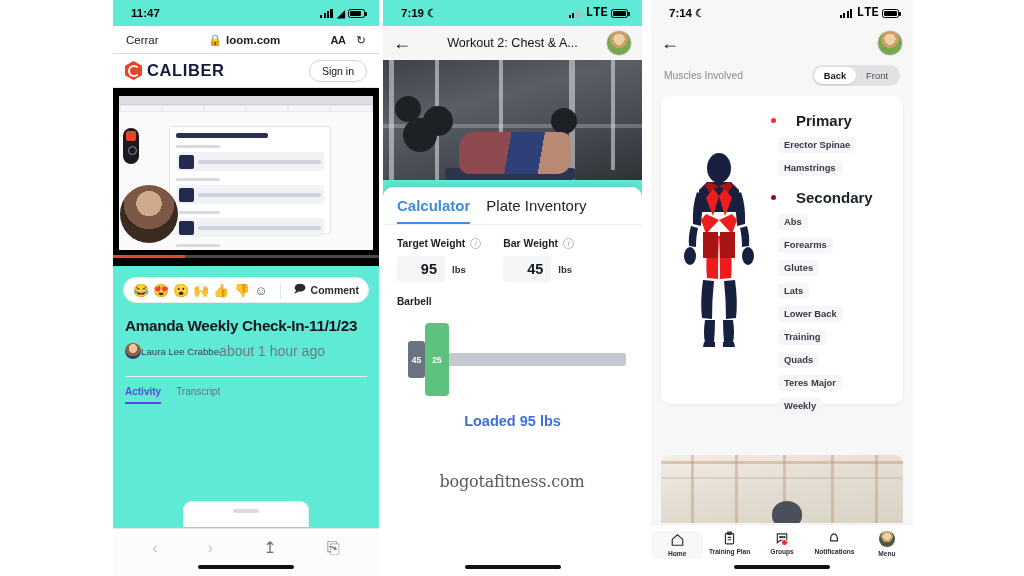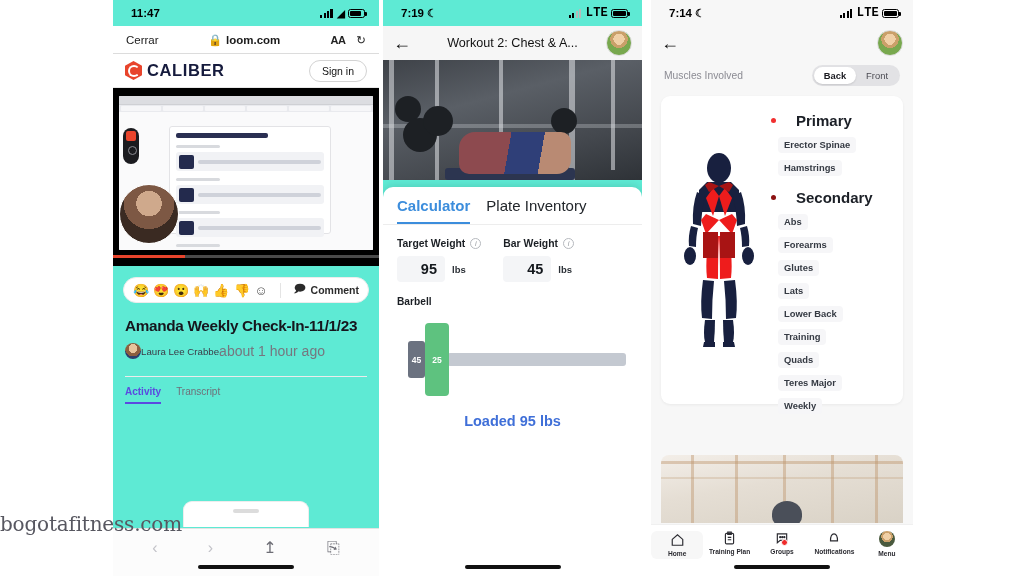--- a/index.html
+++ b/index.html
@@ -127,23 +127,23 @@
     position:absolute; left:0; right:0; bottom:0; height:48px; background:#fcfcfc;
     border-top:1px solid #e3e3e3; display:flex; align-items:center; justify-content:space-around;
     padding: 0 14px 10px;
   }
   .sf-ico { font-size:16px; color:#6d6d75; }
   .sf-ico.dim { color:#c3c3c9; }
   .homebar { position:absolute; left:50%; transform:translateX(-50%); bottom:7px; width:96px; height:4px; background:#111; border-radius:3px; }
 
   
   .watermark {
-    position:absolute; left:0; right:0; top:472px; 
-    font-family:"DejaVu Serif", serif; font-size:20px; color:#575760; letter-spacing:-0.2px;
-    z-index: 40; pointer-events:none;margin-top:40px;
+    position:absolute; left:0; right:0; top:472px; text-align:center;
+    font-family:"DejaVu Serif", serif; font-size:16px; color:#575760; letter-spacing:-0.2px;
+    z-index: 40; pointer-events:none;
   }
 
   
   .p2-head {
     height:34px; background:#f6f6f6; display:flex; align-items:center; padding:0 10px; position:relative;
   }
   .back-arrow { font-size:18px; color:#111; line-height:1; }
   .p2-title {
     position:absolute; left:0; right:0; text-align:center; font-size:12.6px; font-weight:normal; color:#111;
     pointer-events:none;

